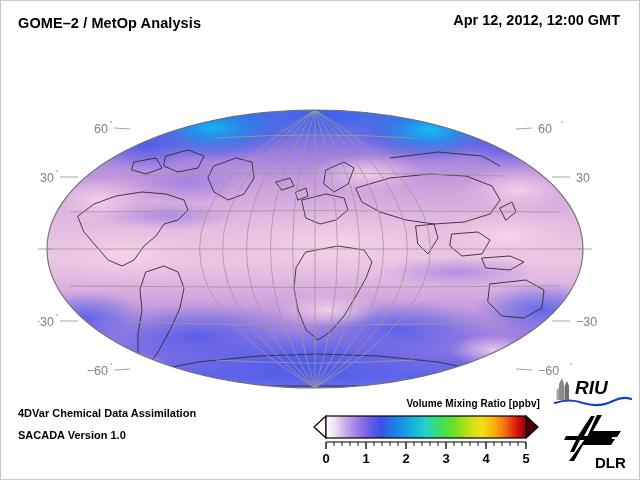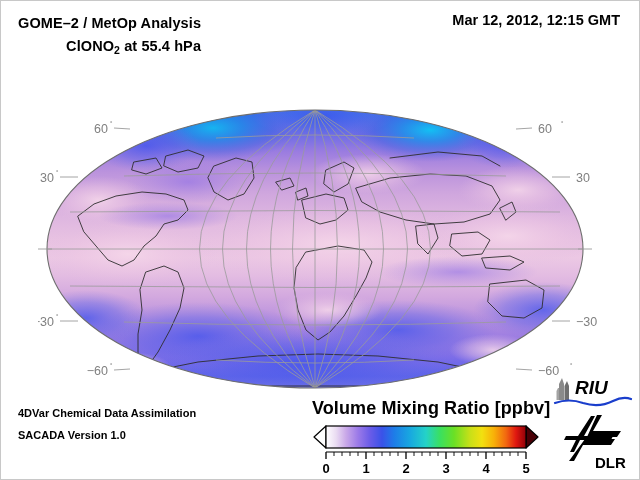--- a/index.html
+++ b/index.html
@@ -83,23 +83,23 @@
   #footer-text div { white-space: pre; }
 
   
   #colorbar-block {
     position: absolute;
     left: 312px;
     top: 398px;
     width: 228px;
   }
   #colorbar-title {
-    font-size: 18px;
+    font-size: 10px;
     font-weight: bold;
-    text-align: left;
+    text-align: right;
     white-space: pre;
     margin-bottom: 5px;
     letter-spacing: 0.1px;
   }
   #colorbar-svg { display: block; }
   .cb-tick-label {
     font-family: "Liberation Sans", sans-serif;
     font-size: 13px;
     font-weight: bold;
     fill: #000000;
@@ -122,24 +122,23 @@
     height: 58px;
   }
 </style>
 </head>
 <body>
 
 <div id="frame"></div>
 
 <div id="title-block">
   <div id="title-line1">GOME–2 / MetOp Analysis</div>
-  <div id="title-line2"><span>ClONO</span><sub>2</sub><span> at 55.4 hPa</span></div>
 </div>
 
-<div id="timestamp">Mar 12, 2012, 12:15 GMT</div>
+<div id="timestamp">Apr 12, 2012, 12:00 GMT</div>
 
 <div id="map-area">
   <svg id="map-svg" width="560" height="296" viewBox="0 0 560 296">
     <defs>
       <clipPath id="ellipse-clip">
         <ellipse cx="277" cy="145" rx="268" ry="139"></ellipse>
       </clipPath>
 
       <linearGradient id="zonal-band" x1="0" y1="0" x2="0" y2="1">
         <stop offset="0.00" stop-color="#2b6fe8"></stop>

